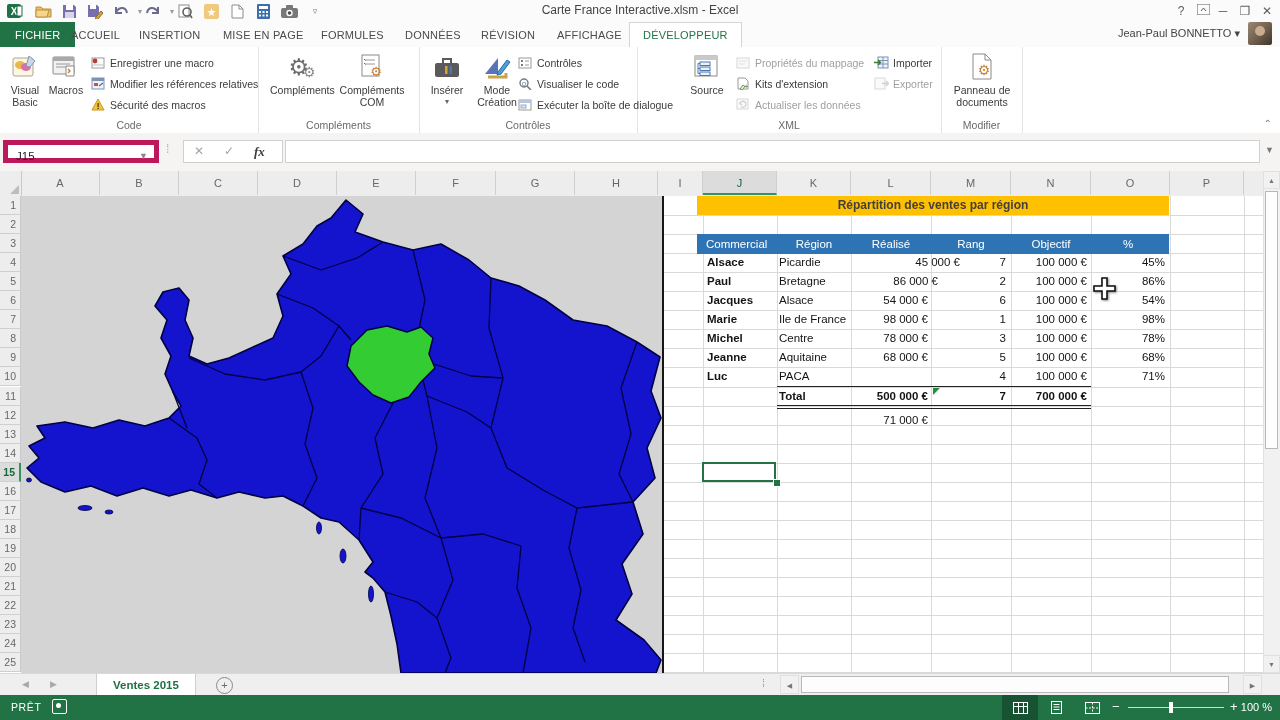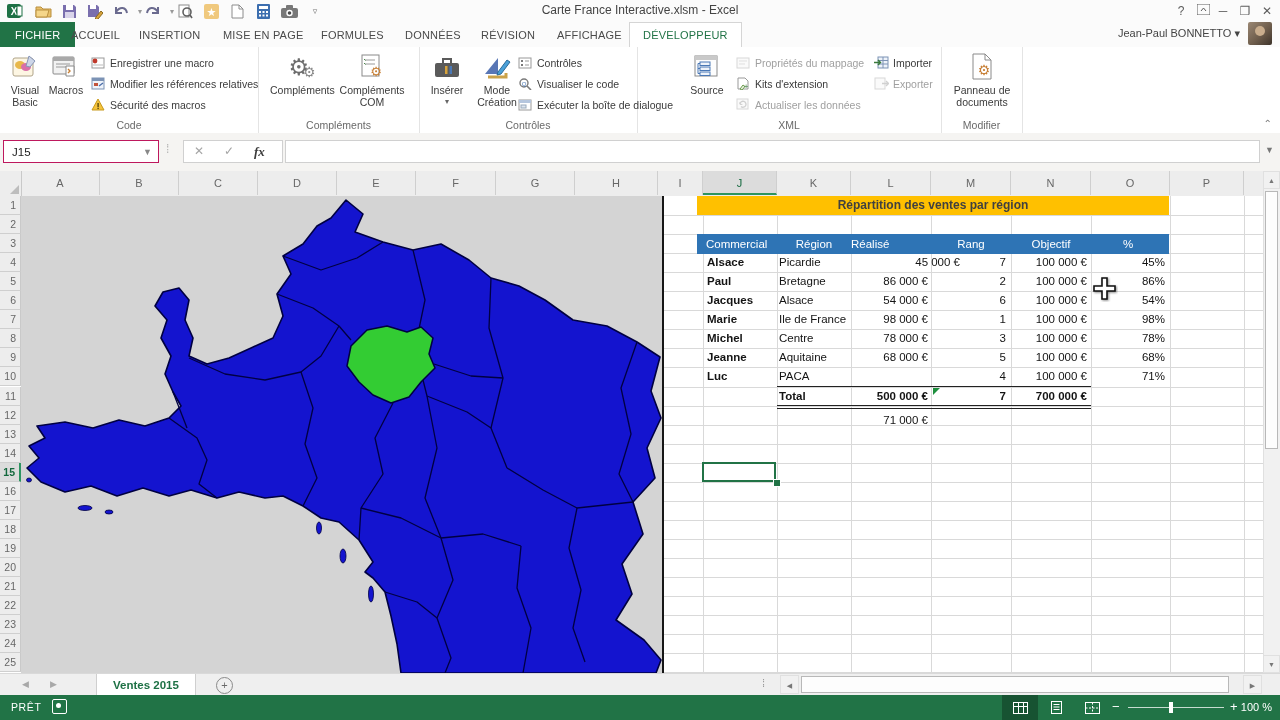--- a/index.html
+++ b/index.html
@@ -28,21 +28,21 @@
   .bigbtn .bicon{height:30px;display:flex;align-items:flex-end;justify-content:center;}
   .bigbtn .blabel{margin-top:4px;font-size:10.5px;color:#3b3b3b;line-height:12px;}
   .smallbtn{position:absolute;height:19px;display:flex;align-items:center;font-size:10.5px;color:#3b3b3b;white-space:nowrap;}
   .smallbtn .sicon{width:16px;height:15px;margin-right:4px;display:flex;align-items:center;justify-content:center;}
   .disabled{color:#a0a0a0;}
   .disabled .sicon{opacity:.45;}
   .gear{font-family:"DejaVu Sans",sans-serif;color:#6e6e6e;}
   #ribbon-collapse{position:absolute;right:8px;bottom:4px;font-size:10px;color:#777;}
   
   #fbar{position:absolute;left:0;top:133px;width:1280px;height:38px;background:#f5f4f2;}
-  #namebox{position:absolute;left:3px;top:7px;width:156px;height:23px;background:#fff;border:1px solid #be185d;
+  #namebox{position:absolute;left:3px;top:7px;width:156px;height:23px;background:#fff;border:5px solid #be185d;
            font-size:11.5px;color:#222;line-height:23px;padding-left:8px;box-sizing:border-box;}
   #namebox .dd{position:absolute;right:6px;top:0;color:#888;font-size:9px;}
   #fbtns{position:absolute;left:183px;top:7px;width:100px;height:23px;background:#fff;border:1px solid #d0d0d0;box-sizing:border-box;}
   #fbtns span{position:absolute;top:0;line-height:21px;}
   #finput{position:absolute;left:285px;top:7px;width:975px;height:23px;background:#fff;border:1px solid #d0d0d0;box-sizing:border-box;}
   #fgrip{position:absolute;left:166px;top:9px;color:#b5b5b5;font-size:12px;}
   #fexpand{position:absolute;right:6px;top:12px;color:#777;font-size:9px;}
   
   #colheads{position:absolute;left:0;top:171px;width:1263px;height:25px;background:#ededed;border-bottom:1px solid #c9c9c9;}
   #corner{position:absolute;left:0;top:171px;width:21px;height:25px;background:#ededed;border-right:1px solid #c9c9c9;}
@@ -602,35 +602,35 @@
         <ellipse cx="322" cy="360" rx="3" ry="7"></ellipse>
         <ellipse cx="350" cy="398" rx="2.5" ry="8"></ellipse>
       </g>
     </svg>
   </div>
 
   <div id="banner">Répartition des ventes par région</div>
   <div id="thead">
     <div style="left:9px">Commercial</div>
     <div style="left:80px;width:74px;text-align:center">Région</div>
-    <div style="left:154px;width:80px;">Réalisé</div>
+    <div style="left:154px;width:80px;text-align:center">Réalisé</div>
     <div style="left:234px;width:80px;text-align:center">Rang</div>
     <div style="left:314px;width:80px;text-align:center">Objectif</div>
     <div style="left:394px;width:74px;text-align:center">%</div>
   </div>
   <div id="tbody">
       <div class="cell bold" style="left: 707px; top: 253.15px; width: 68px;">Alsace</div>
       <div class="cell" style="left: 779px; top: 253.15px; width: 70px;">Picardie</div>
       <div class="cell r" style="left: 851px; top: 253.15px; width: 77px; margin-left: 32px;">45 000 €</div>
       <div class="cell r" style="left: 931px; top: 253.15px; width: 75px;">7</div>
       <div class="cell r" style="left: 1011px; top: 253.15px; width: 76px;">100 000 €</div>
       <div class="cell r" style="left: 1091px; top: 253.15px; width: 74px;">45%</div>
       <div class="cell bold" style="left: 707px; top: 272.2px; width: 68px;">Paul</div>
       <div class="cell" style="left: 779px; top: 272.2px; width: 70px;">Bretagne</div>
-      <div class="cell r" style="left: 851px; top: 272.2px; width: 77px;">86 000 €</div>
+      <div class="cell r" style="left: 851px; top: 272.2px; width: 77px; padding-left: 10px;">86 000 €</div>
       <div class="cell r" style="left: 931px; top: 272.2px; width: 75px;">2</div>
       <div class="cell r" style="left: 1011px; top: 272.2px; width: 76px;">100 000 €</div>
       <div class="cell r" style="left: 1091px; top: 272.2px; width: 74px;">86%</div>
       <div class="cell bold" style="left: 707px; top: 291.25px; width: 68px;">Jacques</div>
       <div class="cell" style="left: 779px; top: 291.25px; width: 70px;">Alsace</div>
       <div class="cell r" style="left: 851px; top: 291.25px; width: 77px;">54 000 €</div>
       <div class="cell r" style="left: 931px; top: 291.25px; width: 75px;">6</div>
       <div class="cell r" style="left: 1011px; top: 291.25px; width: 76px;">100 000 €</div>
       <div class="cell r" style="left: 1091px; top: 291.25px; width: 74px;">54%</div>
       <div class="cell bold" style="left: 707px; top: 310.3px; width: 68px;">Marie</div>

